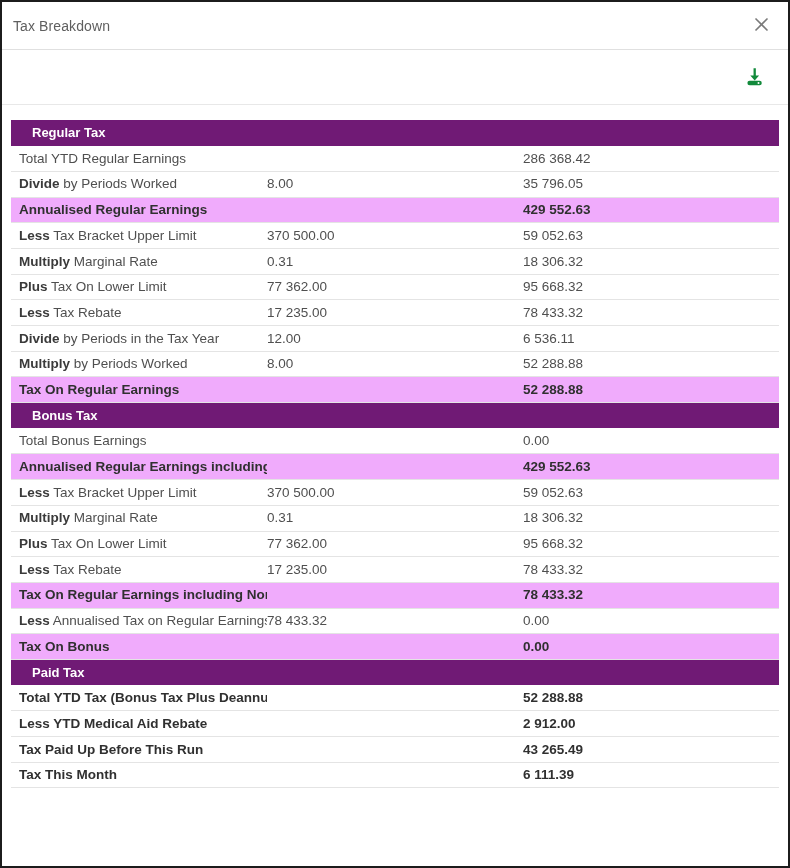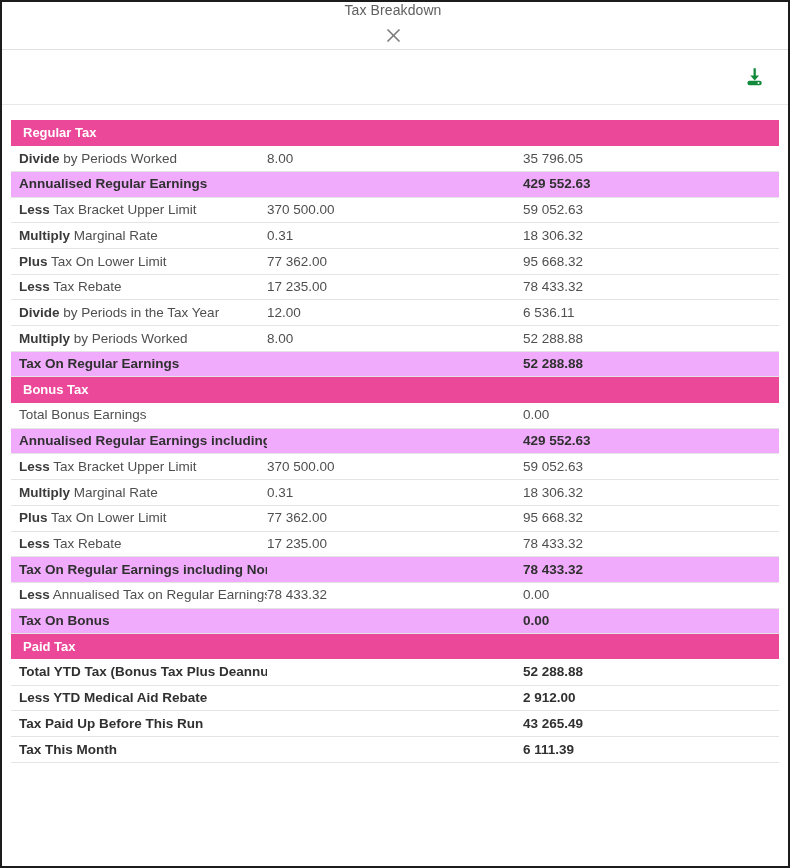--- a/index.html
+++ b/index.html
@@ -11,21 +11,20 @@
     border:2px solid #1c1c1c;
     background:#fff;
     overflow:hidden;
   }
 
   .modal-header {
     height:48px;
     display:flex; align-items:center; justify-content:space-between;
     padding:0 15px 0 11px;
     border-bottom:1px solid #e0e0e0;
-    flex-direction:column;
   }
   .modal-title { font-size:14px; color:#5f5f5f; letter-spacing:.1px; }
   .close-btn {
     background:none; border:none; cursor:pointer;
     width:24px; height:24px; display:flex; align-items:center; justify-content:center;
   }
 
   .toolbar {
     height:55px;
     display:flex; align-items:center; justify-content:flex-end;
@@ -43,23 +42,23 @@
   table.tax-table td {
     height:25.7px; padding:0;
     font-size:13.5px; line-height:1; vertical-align:middle;
     white-space:nowrap; overflow:hidden;
   }
   td.col-label { }
   td.col-mid   { width:110px; }
   td.col-val   { width:108px; }
 
   tr.section-row td {
-    background:#ec4899; color:#ffffff;
+    background:#701a75; color:#ffffff;
     font-weight:700; font-size:13px;
-    padding-left:12px;
+    padding-left:21px;
   }
   tr.data-row { border-bottom:1px solid #e4e4e4; }
   tr.data-row td.col-label { padding-left:8px; color:#4f4f4f; }
   tr.data-row td.col-label b { color:#3a3a3a; font-weight:700; }
   tr.data-row td.col-mid, tr.data-row td.col-val { color:#4f4f4f; }
 
   tr.highlight { background:#f0abfc; }
   tr.highlight td.col-label, tr.highlight td.col-label b,
   tr.highlight td.col-mid, tr.highlight td.col-val {
     font-weight:700; color:#303030;
@@ -98,20 +97,25 @@
     </button>
   </div>
 
   <div class="content">
     <table class="tax-table">
       <tbody>
           <tr class="section-row">
             <td colspan="3">Regular Tax</td>
           </tr>
           <tr class="data-row ">
+            <td class="col-label"><b></b><span>Total YTD Regular Earnings</span></td>
+            <td class="col-mid"></td>
+            <td class="col-val">286 368.42</td>
+          </tr>
+          <tr class="data-row ">
             <td class="col-label"><b>Divide</b><span> by Periods Worked</span></td>
             <td class="col-mid">8.00</td>
             <td class="col-val">35 796.05</td>
           </tr>
           <tr class="data-row highlight">
             <td class="col-label"><b>Annualised Regular Earnings</b><span></span></td>
             <td class="col-mid"></td>
             <td class="col-val">429 552.63</td>
           </tr>
           <tr class="data-row ">

